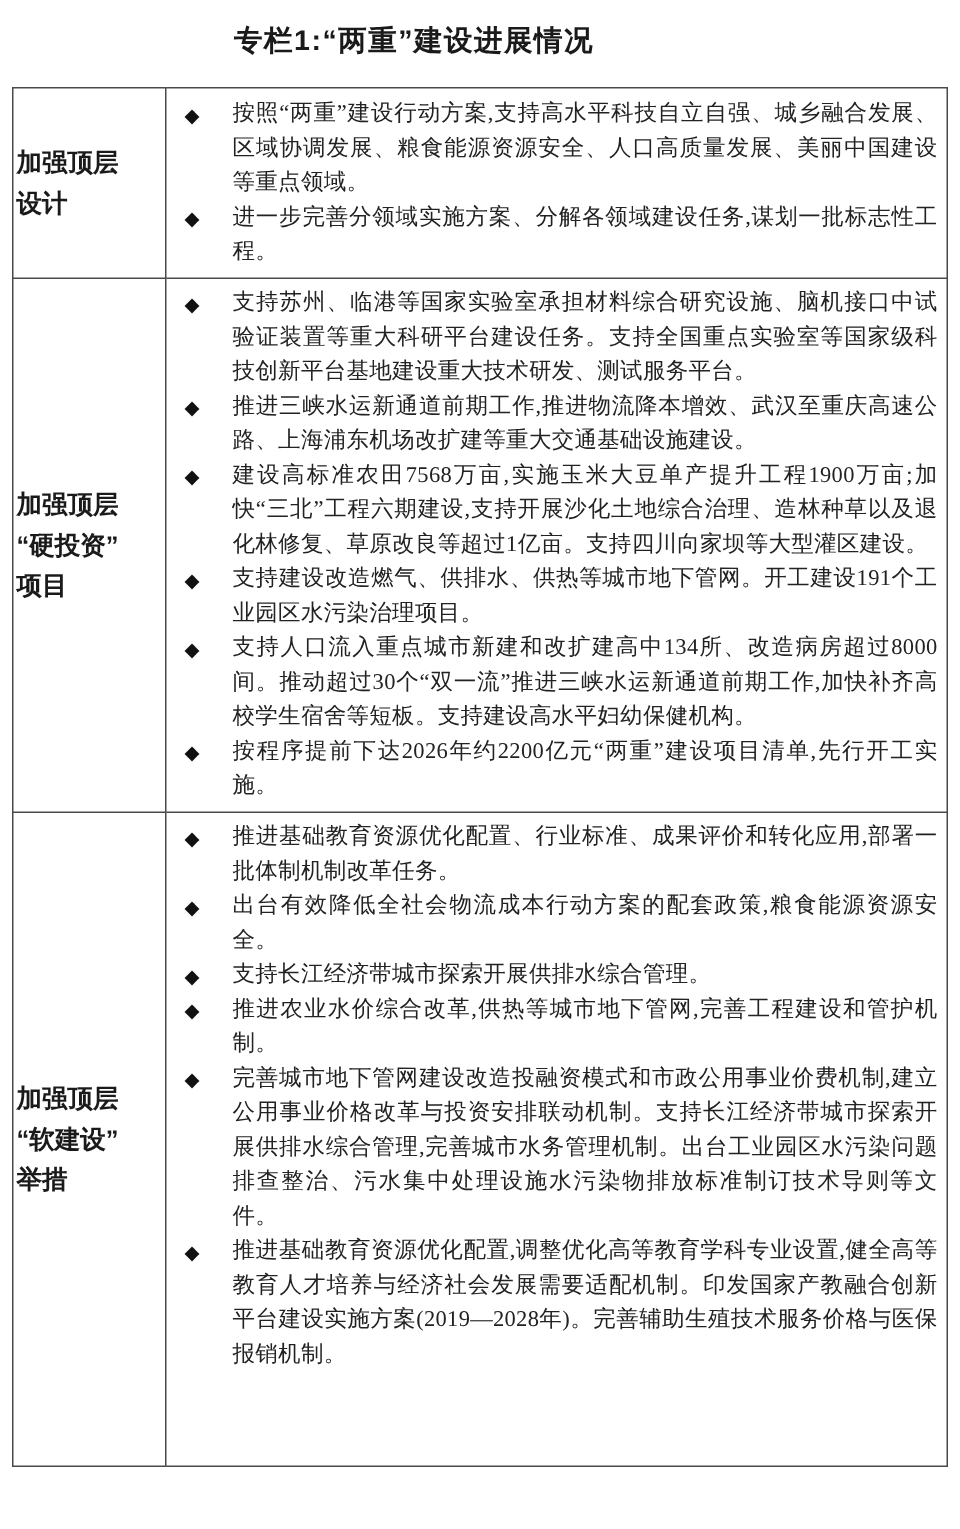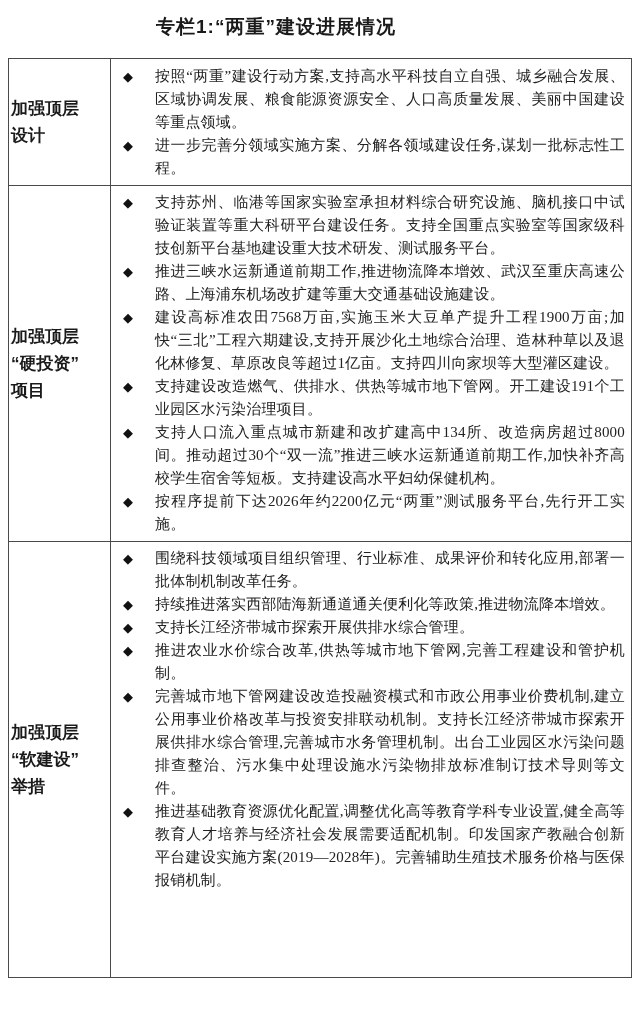--- a/index.html
+++ b/index.html
@@ -123,37 +123,37 @@
         <div class="bullet-item">
           <span class="bullet">◆</span>
           <span class="bullet-text">支持建设改造燃气、供排水、供热等城市地下管网。开工建设191个工业园区水污染治理项目。</span>
         </div>
         <div class="bullet-item">
           <span class="bullet">◆</span>
           <span class="bullet-text">支持人口流入重点城市新建和改扩建高中134所、改造病房超过8000间。推动超过30个“双一流”推进三峡水运新通道前期工作,加快补齐高校学生宿舍等短板。支持建设高水平妇幼保健机构。</span>
         </div>
         <div class="bullet-item">
           <span class="bullet">◆</span>
-          <span class="bullet-text">按程序提前下达2026年约2200亿元“两重”测试服务平台,先行开工实施。</span>
+          <span class="bullet-text">按程序提前下达2026年约2200亿元“两重”建设项目清单,先行开工实施。</span>
         </div>
       </td>
     </tr>
 
     <tr class="row-3">
       <td class="label-cell">加强顶层
 “软建设”
 举措</td>
       <td class="content-cell">
         <div class="bullet-item">
           <span class="bullet">◆</span>
-          <span class="bullet-text">围绕科技领域项目组织管理、行业标准、成果评价和转化应用,部署一批体制机制改革任务。</span>
+          <span class="bullet-text">推进基础教育资源优化配置、行业标准、成果评价和转化应用,部署一批体制机制改革任务。</span>
         </div>
         <div class="bullet-item">
           <span class="bullet">◆</span>
-          <span class="bullet-text">持续推进落实西部陆海新通道通关便利化等政策,推进物流降本增效。</span>
+          <span class="bullet-text">出台有效降低全社会物流成本行动方案的配套政策,粮食能源资源安全。</span>
         </div>
         <div class="bullet-item">
           <span class="bullet">◆</span>
           <span class="bullet-text">支持长江经济带城市探索开展供排水综合管理。</span>
         </div>
         <div class="bullet-item">
           <span class="bullet">◆</span>
           <span class="bullet-text">推进农业水价综合改革,供热等城市地下管网,完善工程建设和管护机制。</span>
         </div>
         <div class="bullet-item">

